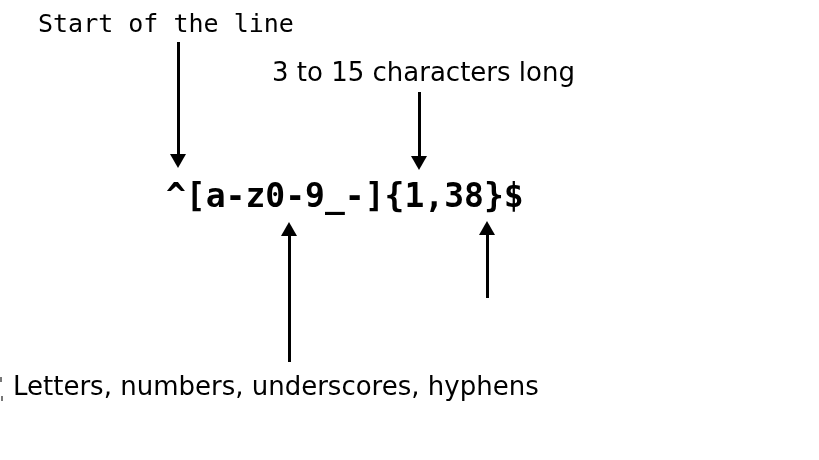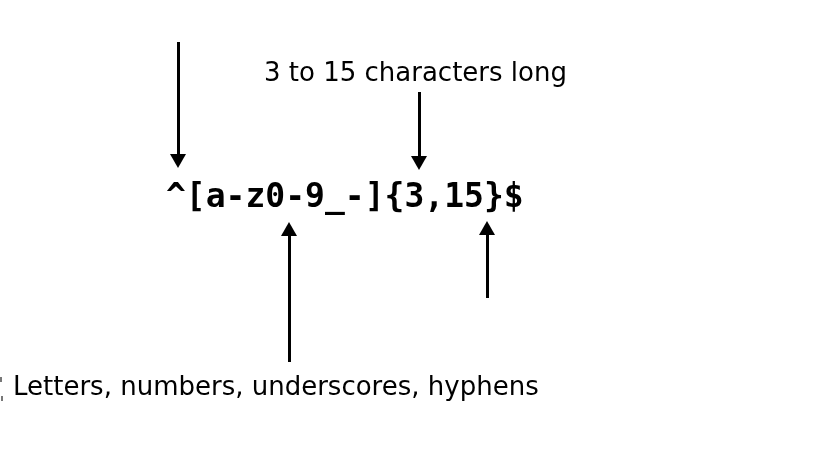--- a/index.html
+++ b/index.html
@@ -69,52 +69,53 @@
   .arrow.up { flex-direction: column; }
   .arrow.up .head { order: 0; }
   .arrow.up .shaft { order: 1; }
 
   #arrow-start { left: 170px; top: 42px;  height: 126px; }
   #arrow-quant { left: 411px; top: 92px;  height: 78px;  }
   #arrow-class { left: 281px; top: 222px; height: 140px; }
   #arrow-end   { left: 479px; top: 221px; height: 77px;  }
 
   #label-start { left: 38px;  top: 9px;  }
-  #label-quant { left: 264px; top: 57px; }
+  #label-quant { left: 272px; top: 57px; }
   #label-end   { left: 414px; top: 308px; }
   #label-class { left: 13px;  top: 371px; }
 
   .edge-mark {
     position: absolute;
     width: 2px;
     height: 5px;
     background: #777777;
   }
   #edge-mark-1 { left: 0; top: 377px; }
   #edge-mark-2 { left: 1px; top: 396px; }
 </style>
 </head>
 <body>
 
 <div class="canvas">
 
+  <div class="label mono" id="label-start">Start of the line</div>
 
   <div class="label" id="label-quant">3 to 15 characters long</div>
 
   <div class="arrow down" id="arrow-start">
     <div class="shaft"></div>
     <div class="head"></div>
   </div>
 
   <div class="arrow down" id="arrow-quant">
     <div class="shaft"></div>
     <div class="head"></div>
   </div>
 
-  <div class="regex">^[a-z0-9_-]{3,15}$</div>
+  <div class="regex">^[a-z0-9_-]{1,38}$</div>
 
   <div class="arrow up" id="arrow-class">
     <div class="head"></div>
     <div class="shaft"></div>
   </div>
 
   <div class="arrow up" id="arrow-end">
     <div class="head"></div>
     <div class="shaft"></div>
   </div>

